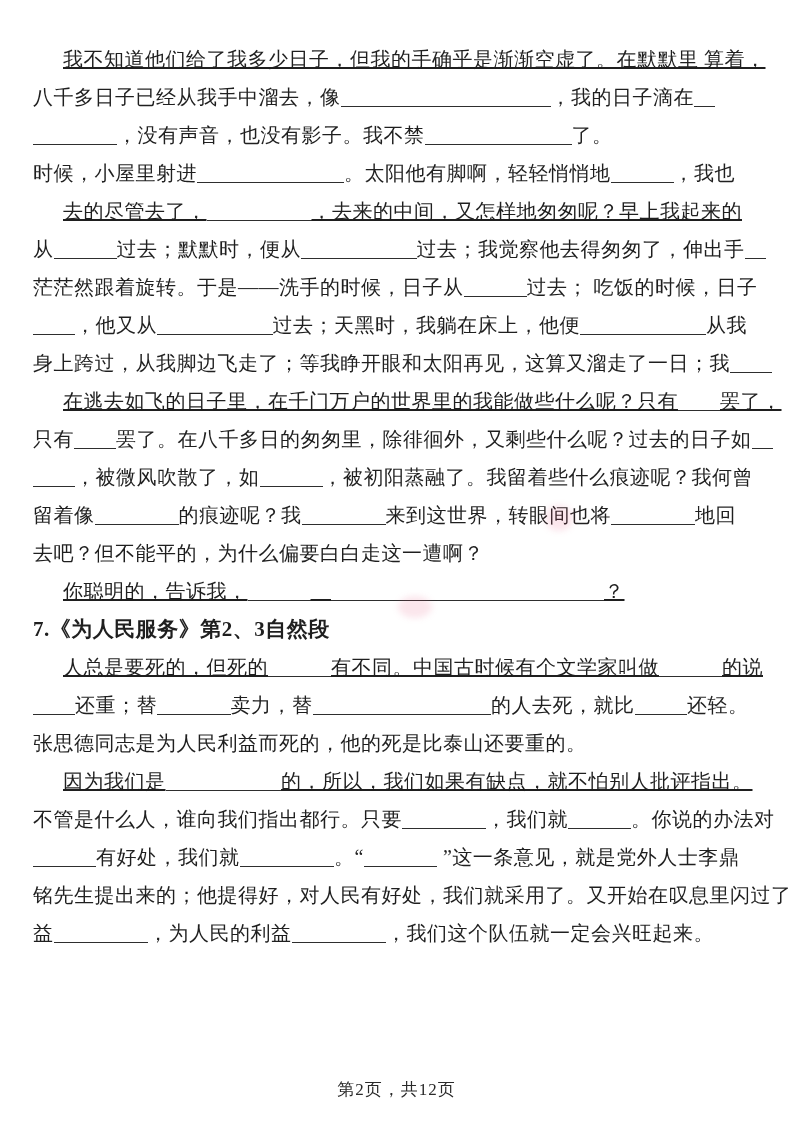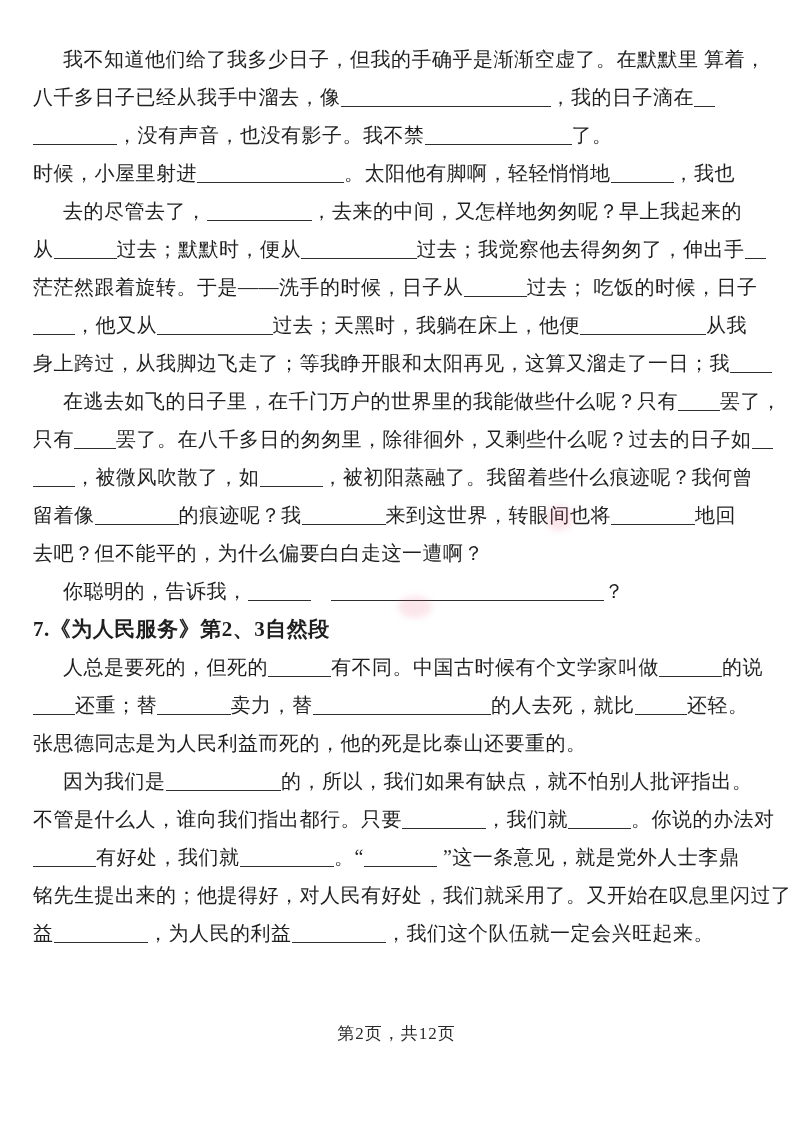--- a/index.html
+++ b/index.html
@@ -15,35 +15,35 @@
     position:absolute;
     left:33px;top:40px;right:28px;
   }
   .line{
     font-size:20px;
     line-height:38px;
     letter-spacing:0.5px;
     white-space:pre;
     color:#1f1f1f;
   }
-  .indent{ text-indent:30px; }
+  .indent{ text-indent:30px;text-decoration:underline; }
   .heading .line{
     font-weight:bold;
     font-size:21px;
   }
   .blank{
     display:inline-block;
     height:13px;
     border-bottom:1.6px solid #2e2e2e;
     vertical-align:-3px;
   }
   .footer{
     position:absolute;
     left:0;right:0;
-    top:1022px;
+    top:1078px;
     text-align:center;
     font-size:17px;
     letter-spacing:1px;
     color:#2a2a2a;
   }
   .artifact{
     position:absolute;
     border-radius:50%;
     background:rgba(230,80,120,0.14);
     filter:blur(3px);

